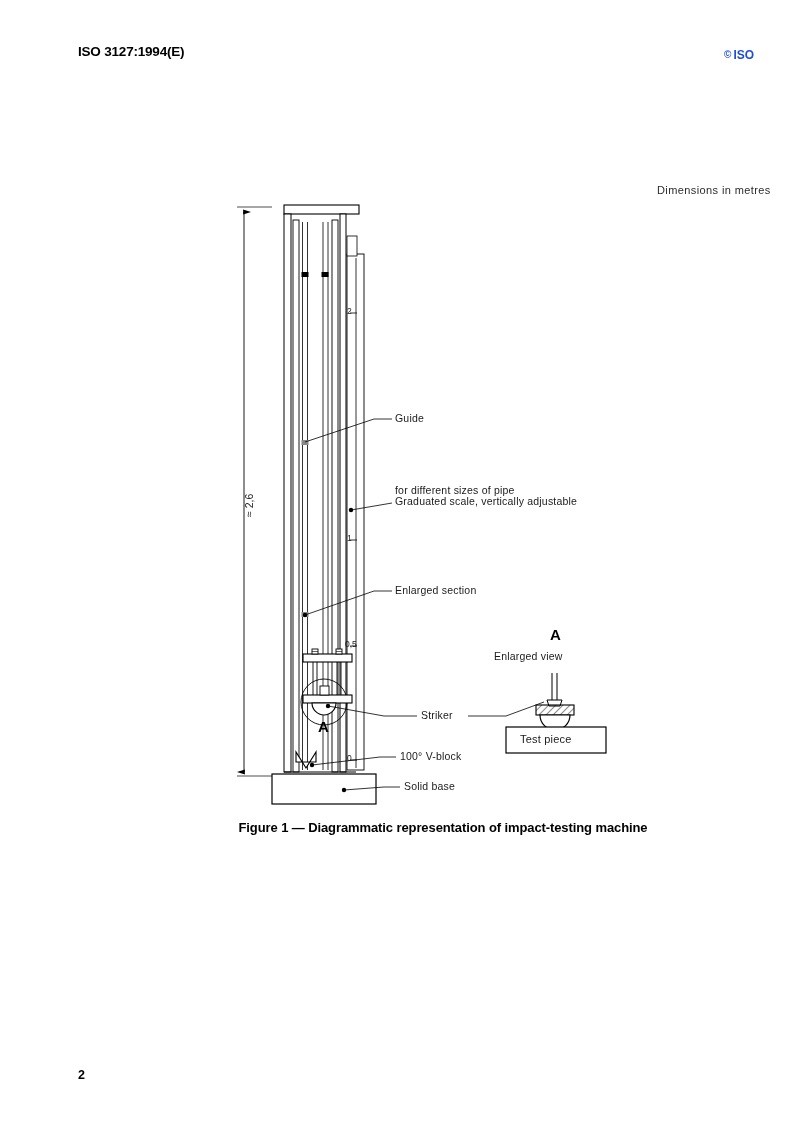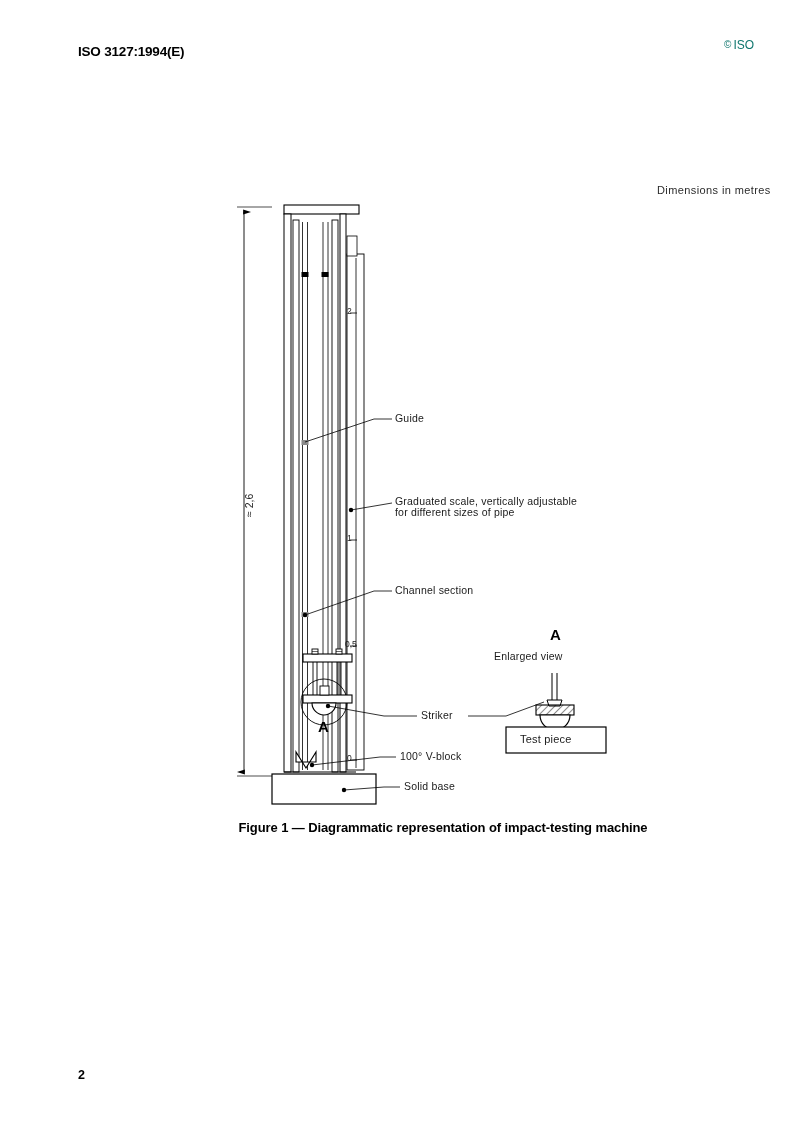--- a/index.html
+++ b/index.html
@@ -30,24 +30,24 @@
     left: 34px;
     top: 44px;
     font-size: 13.5px;
     font-weight: bold;
     letter-spacing: -0.2px;
     white-space: nowrap;
   }
   .doc-header-right {
     position: absolute;
     left: 680px;
-    top: 38px;
+    top: 48px;
     font-size: 12px;
-    font-weight: normal;
-    color: #0f766e;
+    font-weight: bold;
+    color: #1d4ed8;
     white-space: nowrap;
   }
   .copy-glyph {
     font-size: 10px;
     vertical-align: 1px;
     margin-right: 2px;
   }
 
   
   .dim-note {
@@ -291,23 +291,23 @@
   <div class="scale-tick-label" style="left:303px; top:306px;">2</div>
   <div class="scale-tick-label" style="left:303px; top:533px;">1</div>
   <div class="scale-tick-label" style="left:301px; top:639px;">0,5</div>
   <div class="scale-tick-label" style="left:303px; top:753px;">0</div>
 
   <div class="height-dim-label" style="left:199px; top:517px;">≈ 2,6</div>
 
   <div class="callout" style="left:351px; top:413px;">Guide</div>
 
   <div class="callout" style="left:351px; top:496px;">Graduated scale, vertically adjustable</div>
-  <div class="callout" style="left:351px; top:507px;">for different sizes of pipe</div>
-
-  <div class="callout" style="left:351px; top:585px;">Channel section</div>
+  <div class="callout" style="left:351px; top:485px;">for different sizes of pipe</div>
+
+  <div class="callout" style="left:351px; top:585px;">Enlarged section</div>
 
   <div class="callout" style="left:377px; top:710px;">Striker</div>
 
   <div class="callout" style="left:356px; top:751px;">100° V-block</div>
 
   <div class="callout" style="left:360px; top:781px;">Solid base</div>
 
   <div class="detail-letter" style="left:274px; top:718px;">A</div>
 
   <div class="detail-letter" style="left:506px; top:626px;">A</div>

